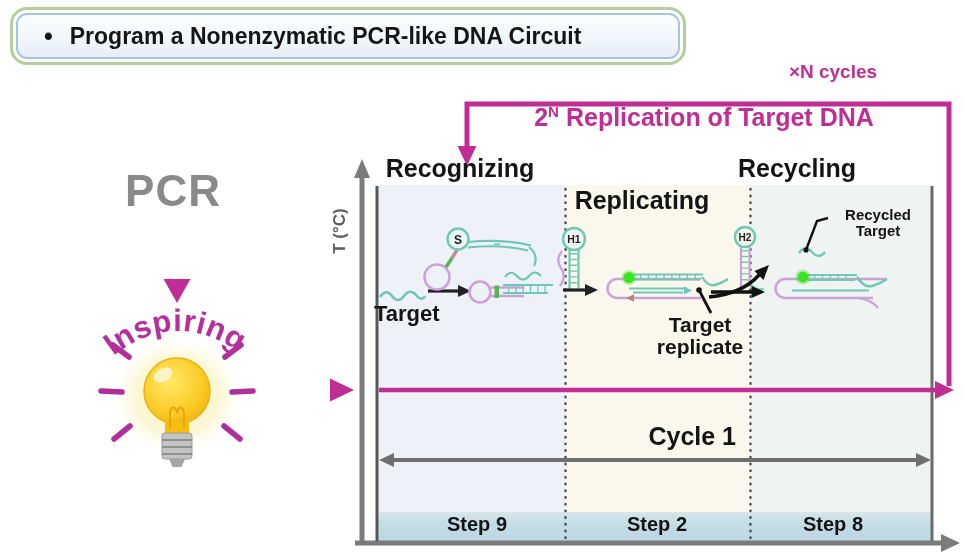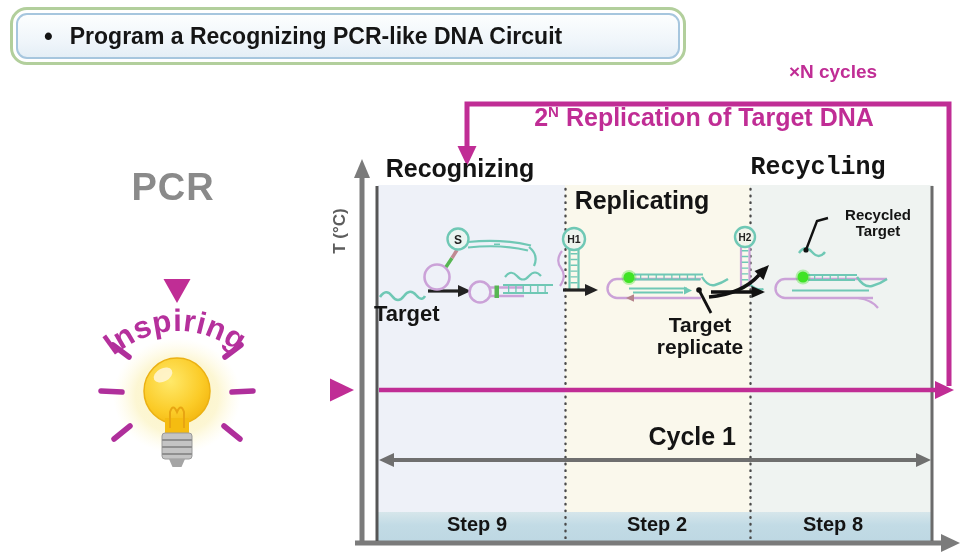--- a/index.html
+++ b/index.html
@@ -40,33 +40,33 @@
   svg.canvas { position:absolute; left:0; top:0; z-index:3; }
 
   
   .hdr { font-size:25px; width:180px; z-index:4; }
   .step-lbl { font-size:20px; width:140px; z-index:4; }
   .t-axis {
     width:90px; height:20px; left:296px; top:221px; z-index:4;
     font-size:17px; color:#5d5d5d; text-align:center;
     transform:rotate(-90deg);
   }
-  .pcr { left:103px; top:168px; width:140px; font-size:38px; color:#8A8A8A; letter-spacing:1px; z-index:4; }
+  .pcr { left:103px; top:168px; width:140px; font-size:44px; color:#8A8A8A; letter-spacing:1px; z-index:4; }
   .xn { left:728px; top:62px; width:210px; font-size:19px; z-index:4; }
   .rep { left:479px; top:104px; width:450px; font-size:25px; z-index:4; }
   .rep sup { font-size:15px; }
   .rep .rep-rest { margin-left:7px; }
 </style>
 </head>
 <body>
 
 <div class="title-box">
   <div class="title-inner">
     <span class="bullet">•</span>
-    <span>Program a Recognizing PCR-like DNA Circuit</span>
+    <span>Program a Nonenzymatic PCR-like DNA Circuit</span>
   </div>
 </div>
 
 <div class="panel panel-1"></div>
 <div class="panel panel-2"></div>
 <div class="panel panel-3"></div>
 <div class="step-band"></div>
 
 <svg class="canvas" width="965" height="558" viewBox="0 0 965 558">
   <defs>
@@ -257,21 +257,21 @@
 <div class="lbl magenta xn ctr">×N cycles</div>
 
 <div class="lbl magenta rep ctr"><span>2</span><sup>N</sup><span class="rep-rest">Replication of Target DNA</span></div>
 
 <div class="lbl pcr ctr">PCR</div>
 
 <div class="lbl t-axis">T (°C)</div>
 
 <div class="lbl hdr ctr" style="left:370px; top:155px;">Recognizing</div>
 <div class="lbl hdr ctr" style="left:552px; top:155px;margin-top:32px;">Replicating</div>
-<div class="lbl hdr ctr" style="left:728px; top:155px;font-family:Liberation Mono, monospace;">Recycling</div>
+<div class="lbl hdr ctr" style="left:707px; top:155px;">Recycling</div>
 
 <div class="lbl" style="left:374px; top:302px; font-size:22px; z-index:4;">Target</div>
 
 <div class="lbl ctr" style="left:625px; top:314px; width:150px; font-size:21px; z-index:4;">
   <div>Target</div>
   <div>replicate</div>
 </div>
 
 <div class="lbl ctr" style="left:803px; top:207px; width:150px; font-size:15px; z-index:4;">
   <div>Recycled</div>

